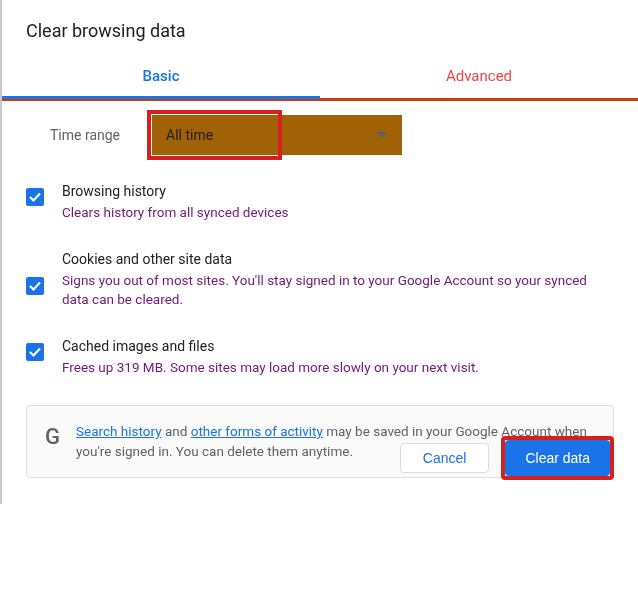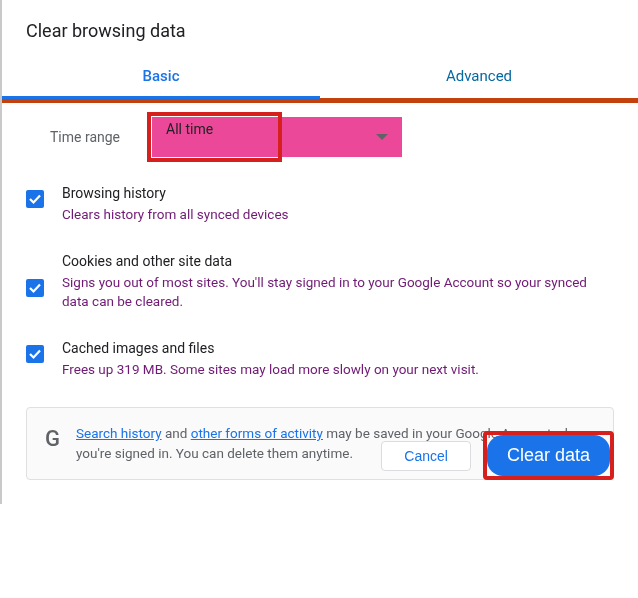--- a/index.html
+++ b/index.html
@@ -17,29 +17,29 @@
     padding: 0;
     position: relative;
   }
   .title {
     font-size: 18px;
     color: #202124;
     padding: 20px 24px 14px 24px;
   }
   .tabrow {
     display: flex;
-    border-bottom: 5px solid #c2410c;
+    border-bottom: 3px solid #c2410c;
   }
   .tab {
     flex: 1;
     text-align: center;
     padding: 12px 0 13px 0;
     font-size: 15px;
     cursor: pointer;
-    color: #0369a1;
+    color: #ef4444;
     position: relative;
   }
   .tab.active {
     color: #1a73e8;
     font-weight: 500;
   }
   .tab.active::after {
     content: "";
     position: absolute;
     left: 0; right: 0; bottom: -1px;
@@ -61,25 +61,25 @@
     width: 90px;
     margin-left: 24px;
   }
   .select-wrap {
     position: relative;
     width: 250px;
   }
   .select-box {
     width: 100%;
     height: 40px;
-    background: #ec4899;
+    background: #a16207;
     border: none;
     display: flex;
     align-items: flex-start;
-    padding: 4px 14px;
+    padding: 12px 14px;
     font-size: 14px;
     color: #202124;
     cursor: pointer;
   }
   .select-highlight {
     position: absolute;
     top: -5px; left: -5px;
     width: 135px;
     height: 50px;
     border: 4px solid #d6201e;
@@ -171,24 +171,24 @@
   .clear-highlight {
     position: absolute;
     inset: 0;
     border: 4px solid #d6201e;
     border-radius: 4px;
     pointer-events: none;
   }
   .btn-primary {
     background: #1a73e8;
     border: none;
-    border-radius: 16px;
+    border-radius: 4px;
     color: #fff;
     font-weight: 500;
-    font-size: 18px;
+    font-size: 14px;
     padding: 10px 20px;
     cursor: pointer;
   }
 </style>
 </head>
 <body>
 
 <div class="dialog">
 
   <div class="title">Clear browsing data</div>

